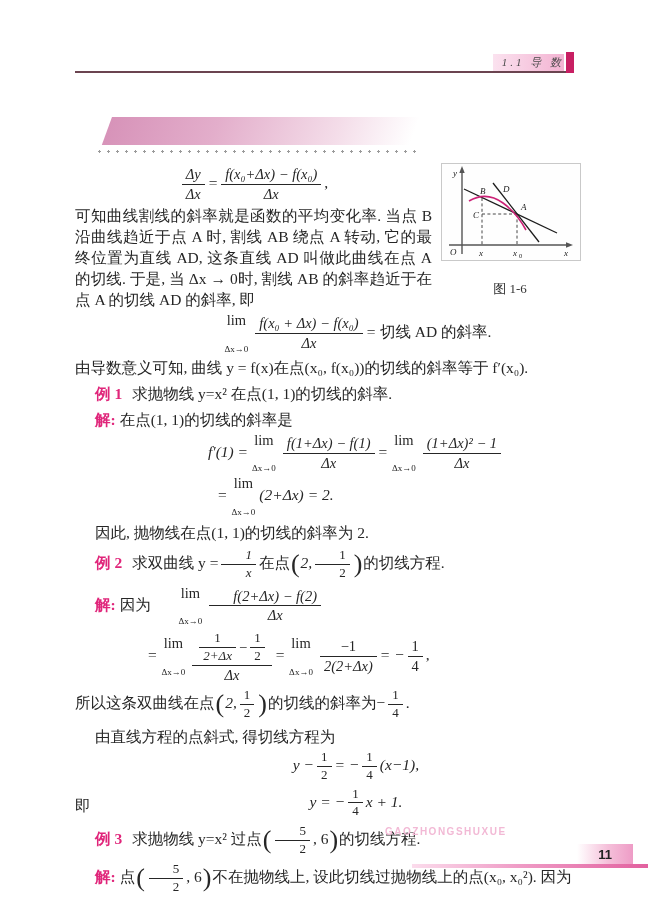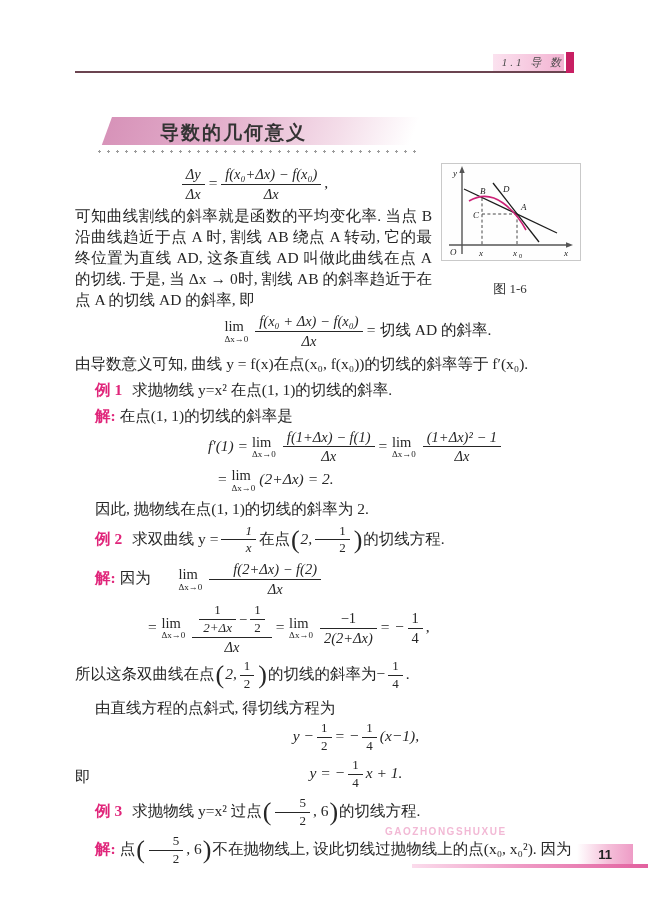--- a/index.html
+++ b/index.html
@@ -47,22 +47,22 @@
   .figcaption{margin-left:9px;width:138px;text-align:center;font-size:13px;color:#333;margin-top:17px;}
 
   
   .cform{text-align:center;margin:3px 0;line-height:1.1;}
   .lform{text-align:left;line-height:1.1;margin:3px 0;}
   .fr{display:inline-flex;flex-direction:column;vertical-align:middle;text-align:center;
       margin:0 3px;font-size:14.5px;line-height:1.15;}
   .fr .n{display:block;padding:0 4px 1px;border-bottom:1.2px solid #262626;}
   .fr .d{display:block;padding:1px 4px 0;}
   .fr.sm{font-size:13px;}
-  .lim{display:inline-flex;flex-direction:column;vertical-align:middle;text-align:left;
-      margin:0 4px;line-height:1;}
+  .lim{display:inline-flex;flex-direction:column;vertical-align:middle;text-align:center;
+      margin:0 4px;line-height:1;gap:16px;}
   .lim .w{font-size:14.5px;}
   .lim .s{font-size:9px;margin-top:1px;letter-spacing:0;}
   .bp{font-size:26px;font-weight:400;vertical-align:middle;line-height:0.8;margin:0 1px;}
   .mrow{display:inline-flex;align-items:center;}
   .jirow{position:relative;margin:4px 0;}
   .ji{position:absolute;left:0;top:8px;}
 
   
   .brand{position:absolute;left:385px;top:826px;font-family:"Liberation Sans","DejaVu Sans",sans-serif;
     font-weight:bold;font-size:10px;letter-spacing:1.5px;color:#f2b9d5;}
@@ -78,21 +78,20 @@
 
 <div class="page">
 
   <div class="chapter-tab">
     <span>1.1 导 数</span>
   </div>
   <div class="chapter-bar"></div>
   <div class="header-rule"></div>
 
   <div class="sec-band"></div>
-  <div class="sec-title">导数的几何意义</div>
   <div class="dotted-rule"></div>
 
   <div class="content">
 
     <div class="figwrap">
       <div class="figbox">
         <svg viewBox="0 0 138 96" width="138" height="96">
 
           <line x1="20" y1="90" x2="20" y2="6" stroke="#555" stroke-width="1.4"></line>
           <polygon points="20,2 17.3,9 22.7,9" fill="#555"></polygon>

